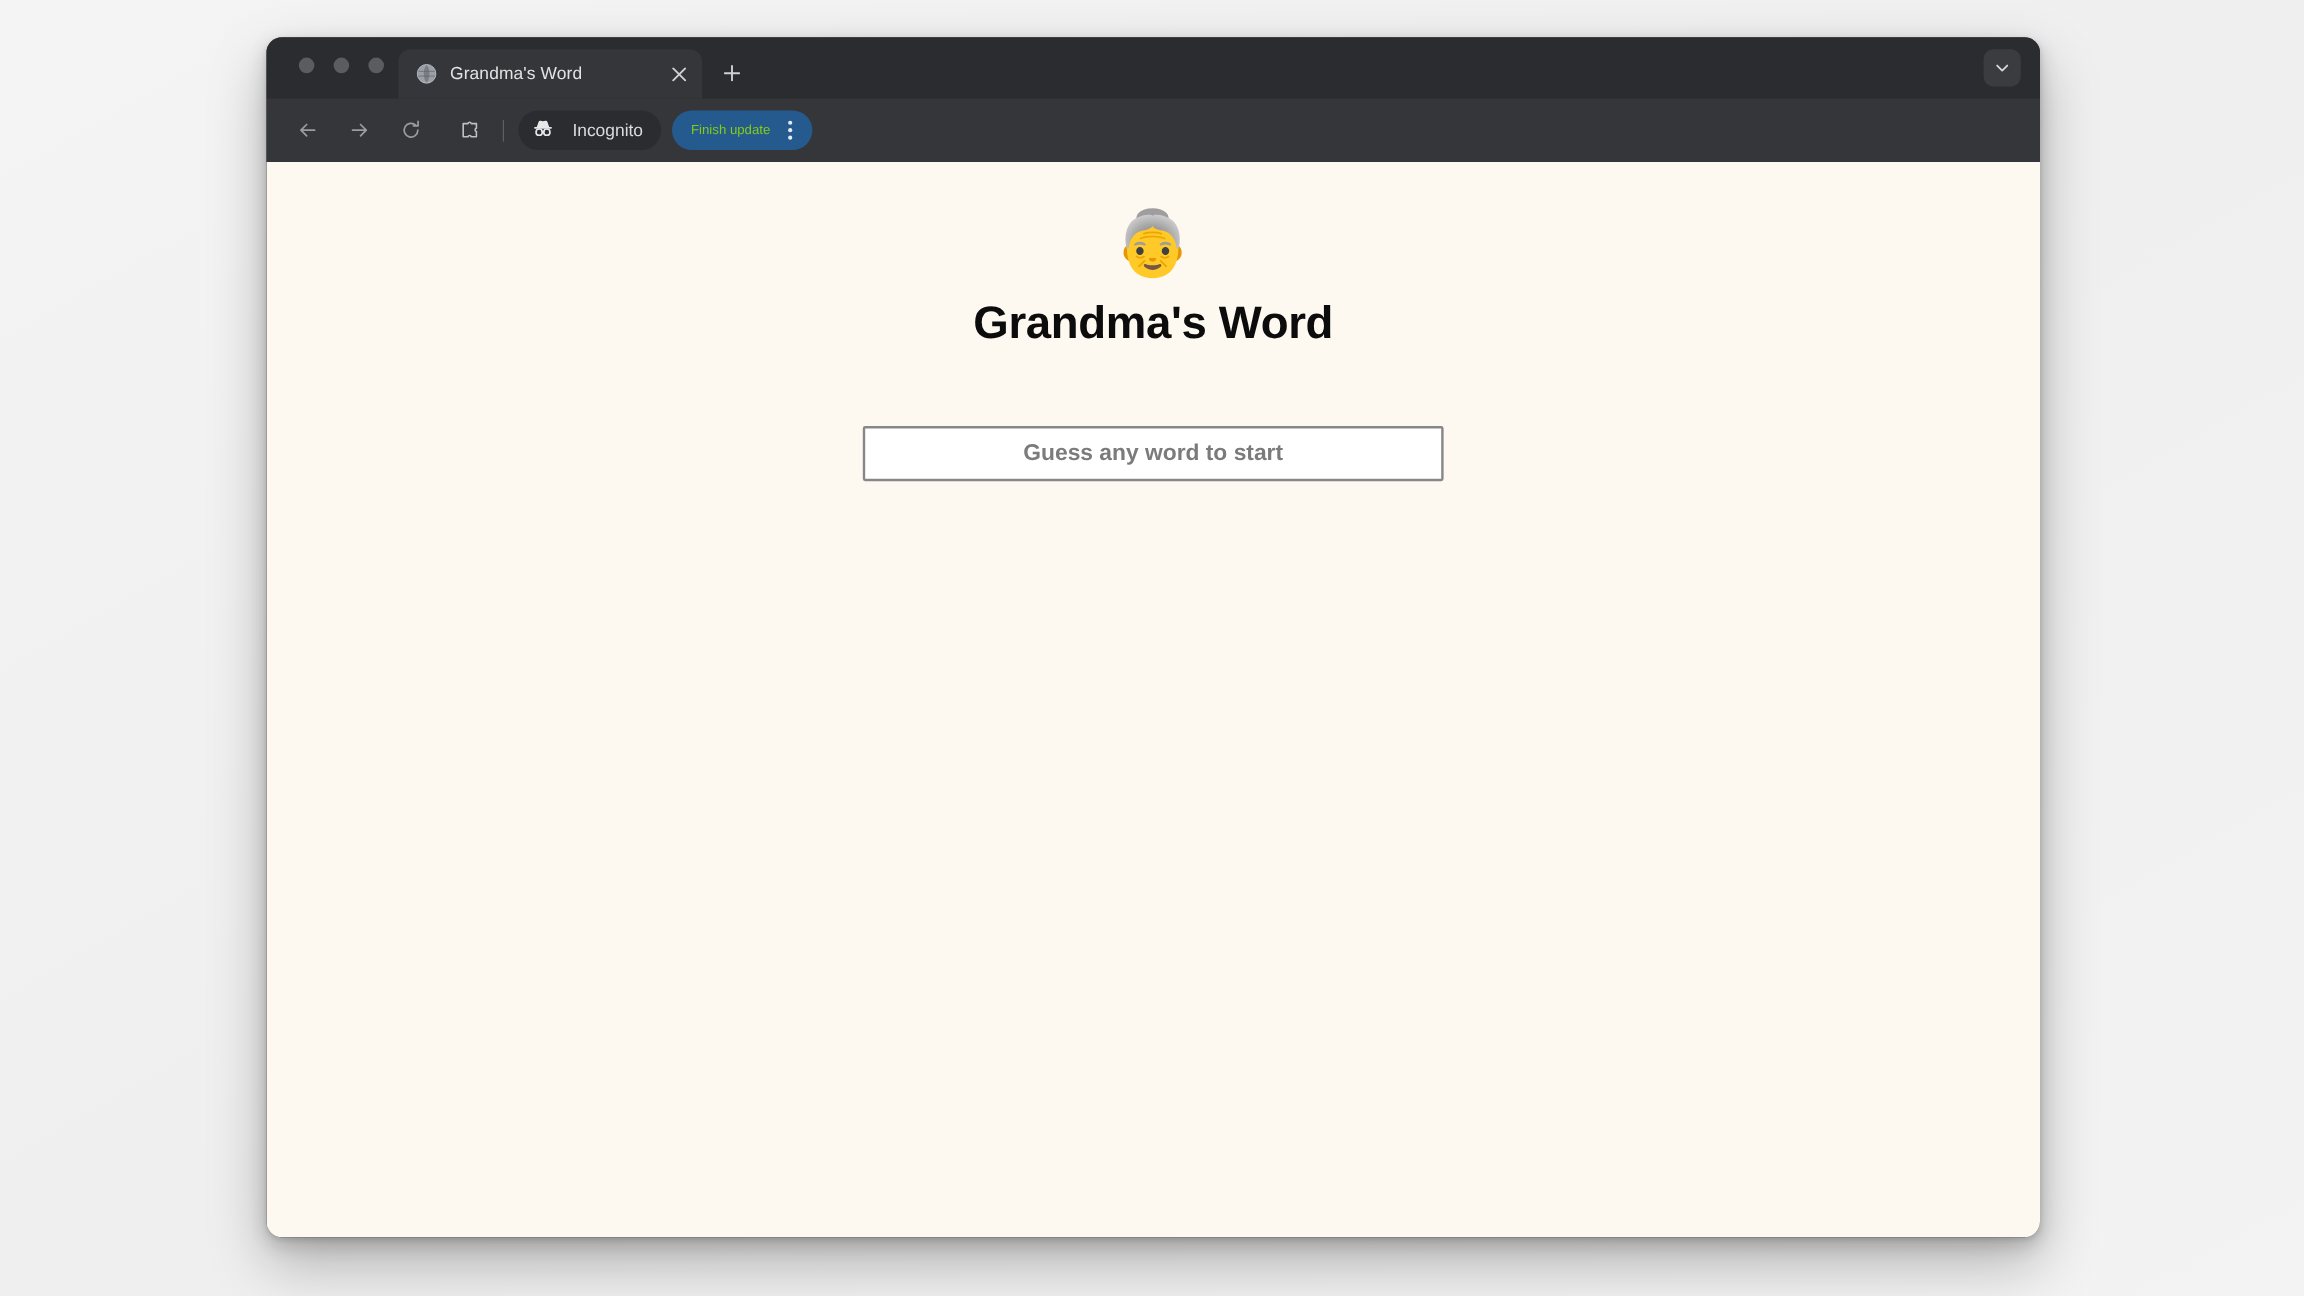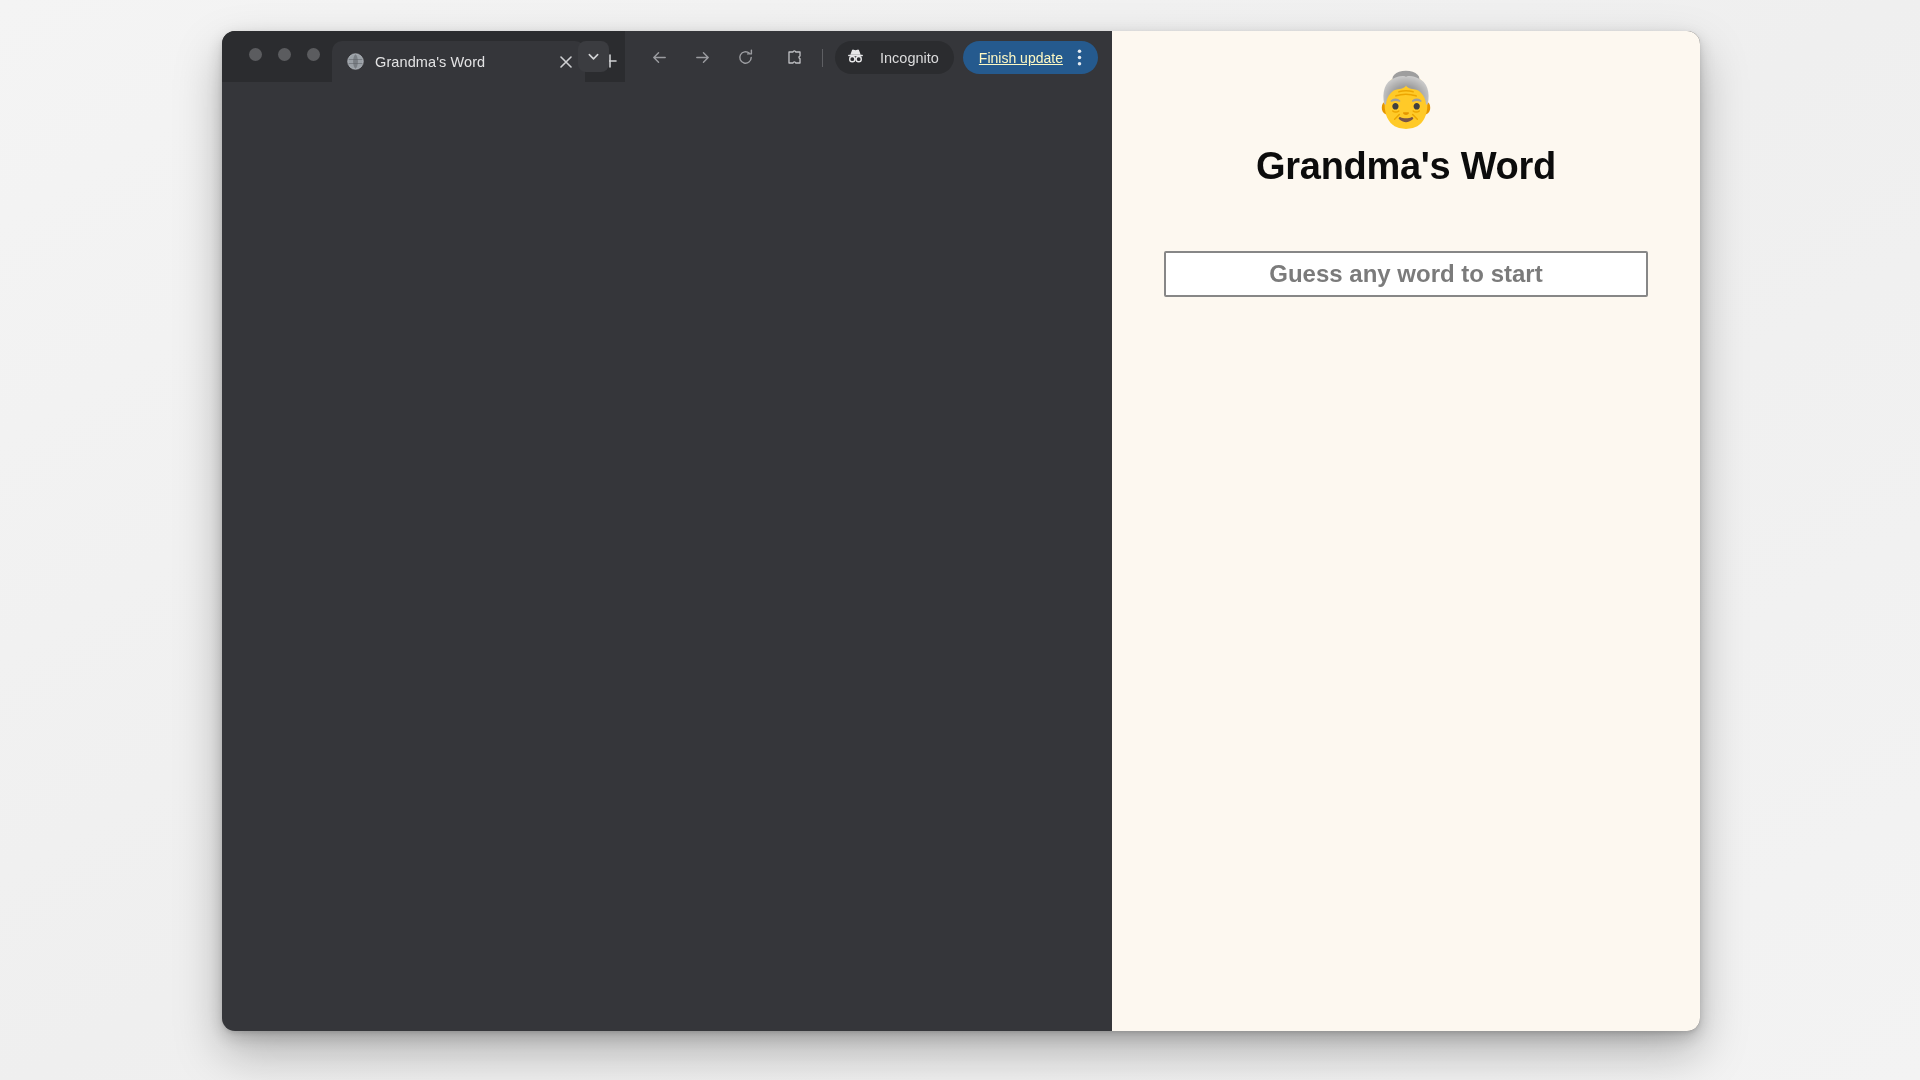--- a/index.html
+++ b/index.html
@@ -26,21 +26,21 @@
     top: 31px;
     width: 1478px;
     height: 1000px;
     border-radius: 13px;
     background: #35363a;
     box-shadow: 0 22px 48px rgba(0,0,0,0.26),
                 0 6px 16px rgba(0,0,0,0.16),
                 0 2px 4px rgba(0,0,0,0.10);
     overflow: hidden;
     display: flex;
-    flex-direction: row;
+    flex-direction: column;
   }
 
   
   #tab-strip {
     position: relative;
     height: 51px;
     background: #2b2c2f;
     flex: none;
     display: flex;
     align-items: flex-end;
@@ -244,24 +244,23 @@
     border-radius: 17px;
     background: #255a8e;
     display: flex;
     align-items: center;
     padding: 0 7px 0 16px;
     margin-left: 9px;
     flex: none;
     gap: 6px;
   }
   #finish-update-label {
-    font-size: 14px;
-    color: #fef9c3;
+    font-size: 11px;
+    color: #84cc16;
     white-space: nowrap;
-    text-decoration: underline;
   }
   #browser-menu-button {
     width: 22px;
     height: 26px;
     display: flex;
     align-items: center;
     justify-content: center;
     flex: none;
   }
 
@@ -302,21 +301,21 @@
   #guess-input {
     margin-top: 38px;
     width: 484px;
     height: 46px;
     box-sizing: border-box;
     background: #ffffff;
     border: 2px solid #878787;
     border-radius: 2px;
     text-align: center;
     font-family: "Liberation Sans", sans-serif;
-    font-size: 24px;
+    font-size: 19px;
     font-weight: bold;
     color: #3d3d3d;
     outline: none;
     padding: 0 12px;
   }
   #guess-input::placeholder {
     color: #7b7b7b;
     font-weight: bold;
     opacity: 1;
   }

